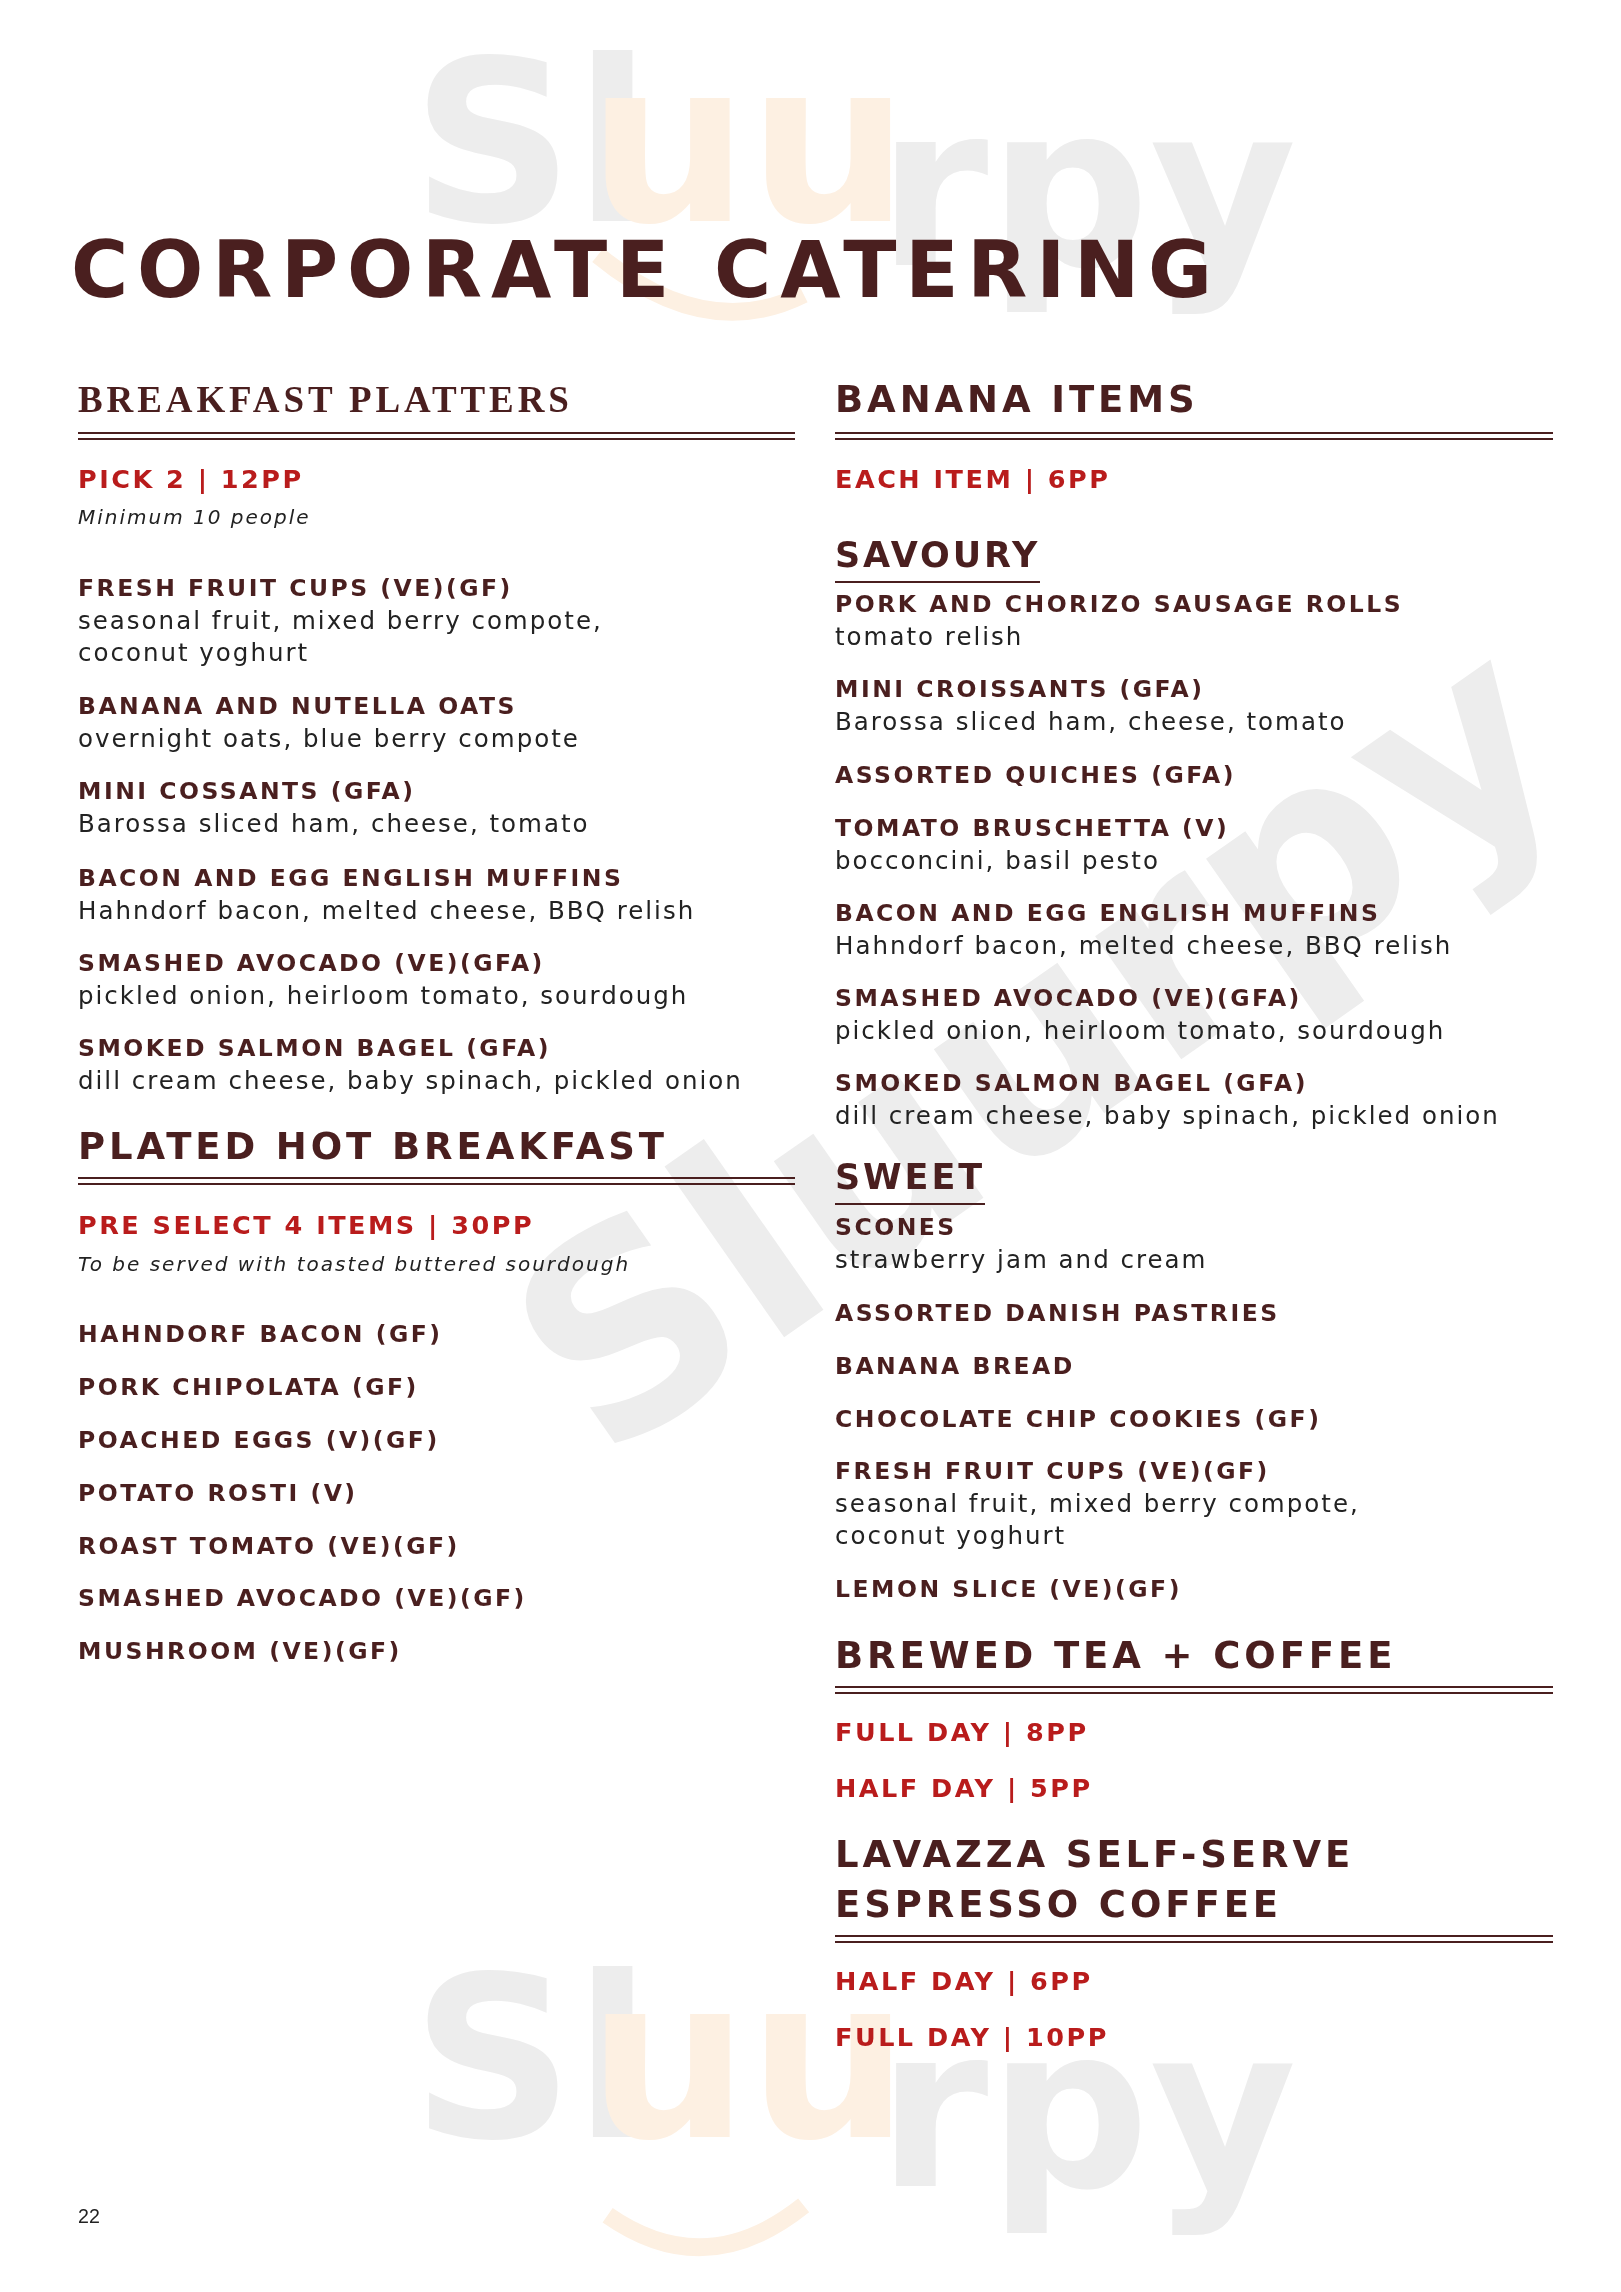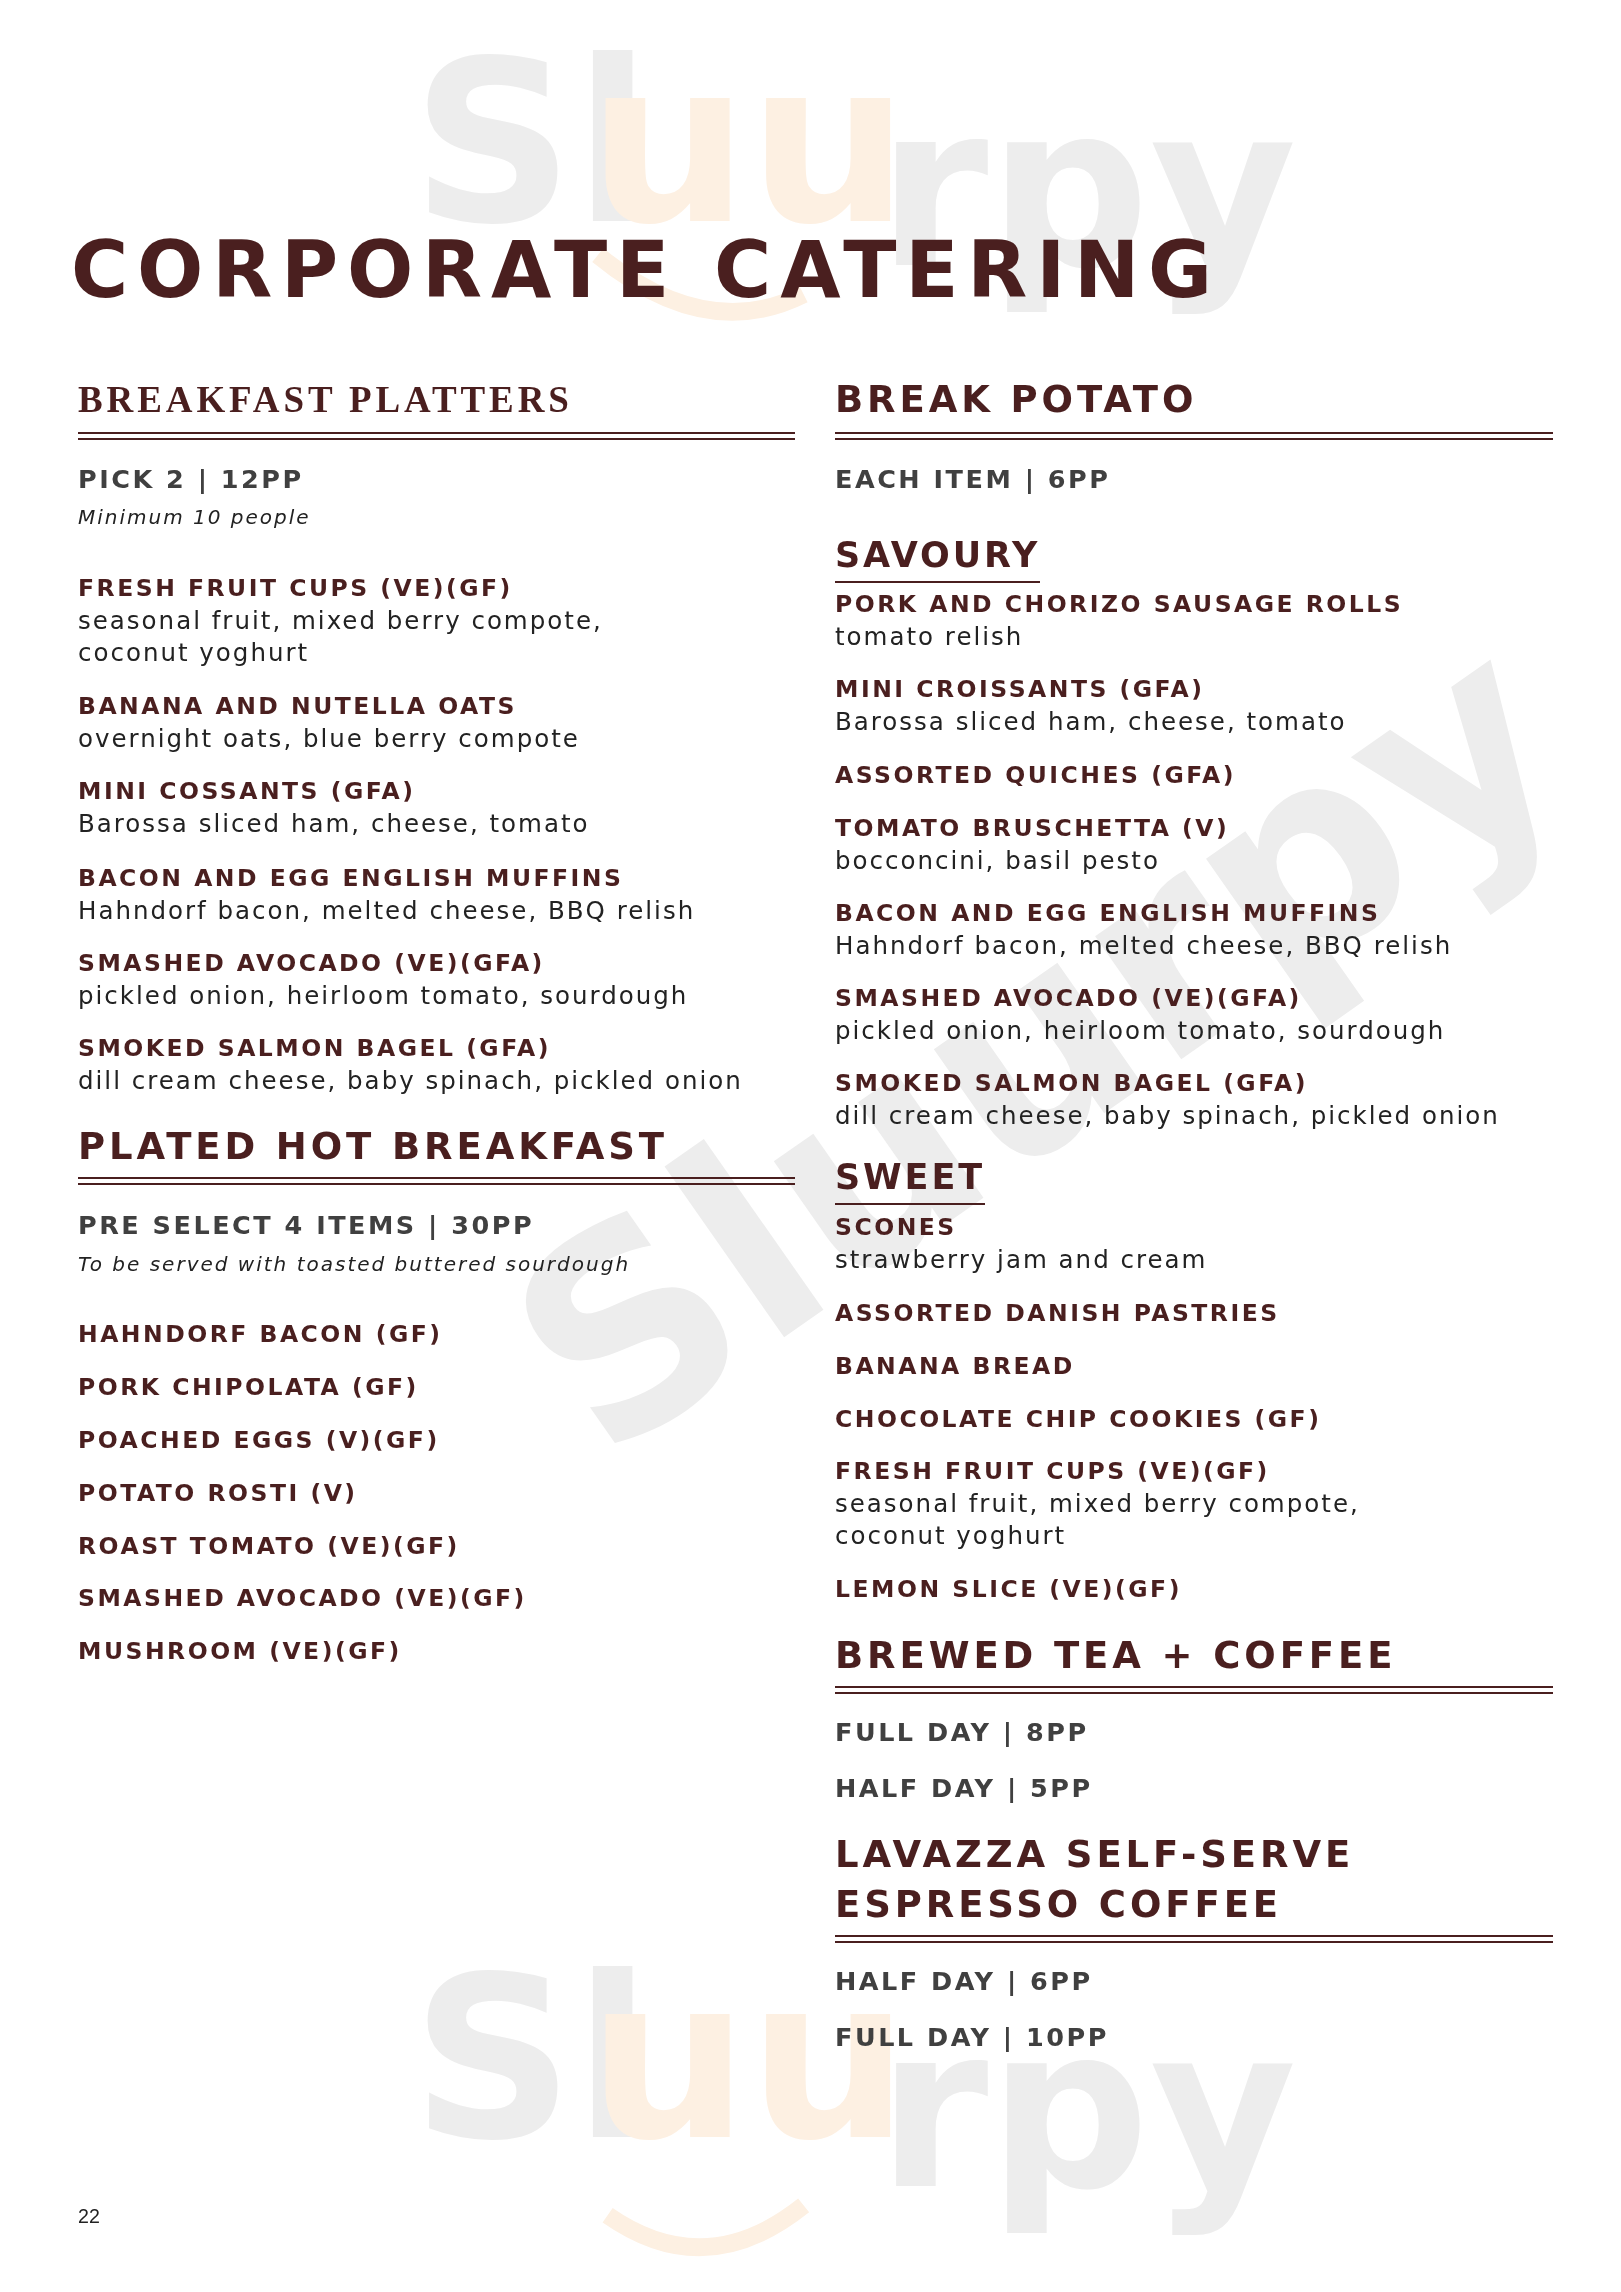--- a/index.html
+++ b/index.html
@@ -31,21 +31,21 @@
     color: #4a1f1f; white-space: nowrap;
   }
   .double-rule {
     position: absolute; left: 0; width: 100%; height: 7.8px;
     border-top: 2px solid #4a1f1f; border-bottom: 2px solid #4a1f1f;
     box-sizing: border-box;
   }
   .price-line {
     position: absolute; left: 0;
     font-weight: bold; font-size: 25.5px; letter-spacing: 2.5px;
-    color: #404040; white-space: nowrap;
+    color: #b91c1c; white-space: nowrap;
   }
   .note {
     position: absolute; left: 0;
     font-style: italic; font-size: 20px; letter-spacing: 2px; color: #222;
     white-space: nowrap; font-family: "DejaVu Sans", sans-serif; text-align: right;
   }
   .subhead {
     position: absolute; left: 0;
     font-weight: bold; font-size: 35px; letter-spacing: 2.9px; color: #4a1f1f;
     border-bottom: 2px solid #4a1f1f; padding-bottom: 5.9px; white-space: nowrap;
@@ -145,21 +145,21 @@
     <div class="item" style="top:1582px;">
       <div class="item-name">SMASHED AVOCADO (VE)(GF)</div>
     </div>
     <div class="item" style="top:1635px;">
       <div class="item-name">MUSHROOM (VE)(GF)</div>
     </div>
   </div>
 
   <div class="col col-right">
 
-    <div class="section-heading" style="top:376px;">BREAK POTATO</div>
+    <div class="section-heading" style="top:376px;">BANANA ITEMS</div>
     <div class="double-rule" style="top:432px;"></div>
     <div class="price-line" style="top:464px;">EACH ITEM | 6PP</div>
 
     <div class="subhead" style="top:535px;">SAVOURY</div>
 
     <div class="item" style="top:588px;">
       <div class="item-name">PORK AND CHORIZO SAUSAGE ROLLS</div>
       <div class="item-desc">tomato relish</div>
     </div>
     <div class="item" style="top:673px;">

